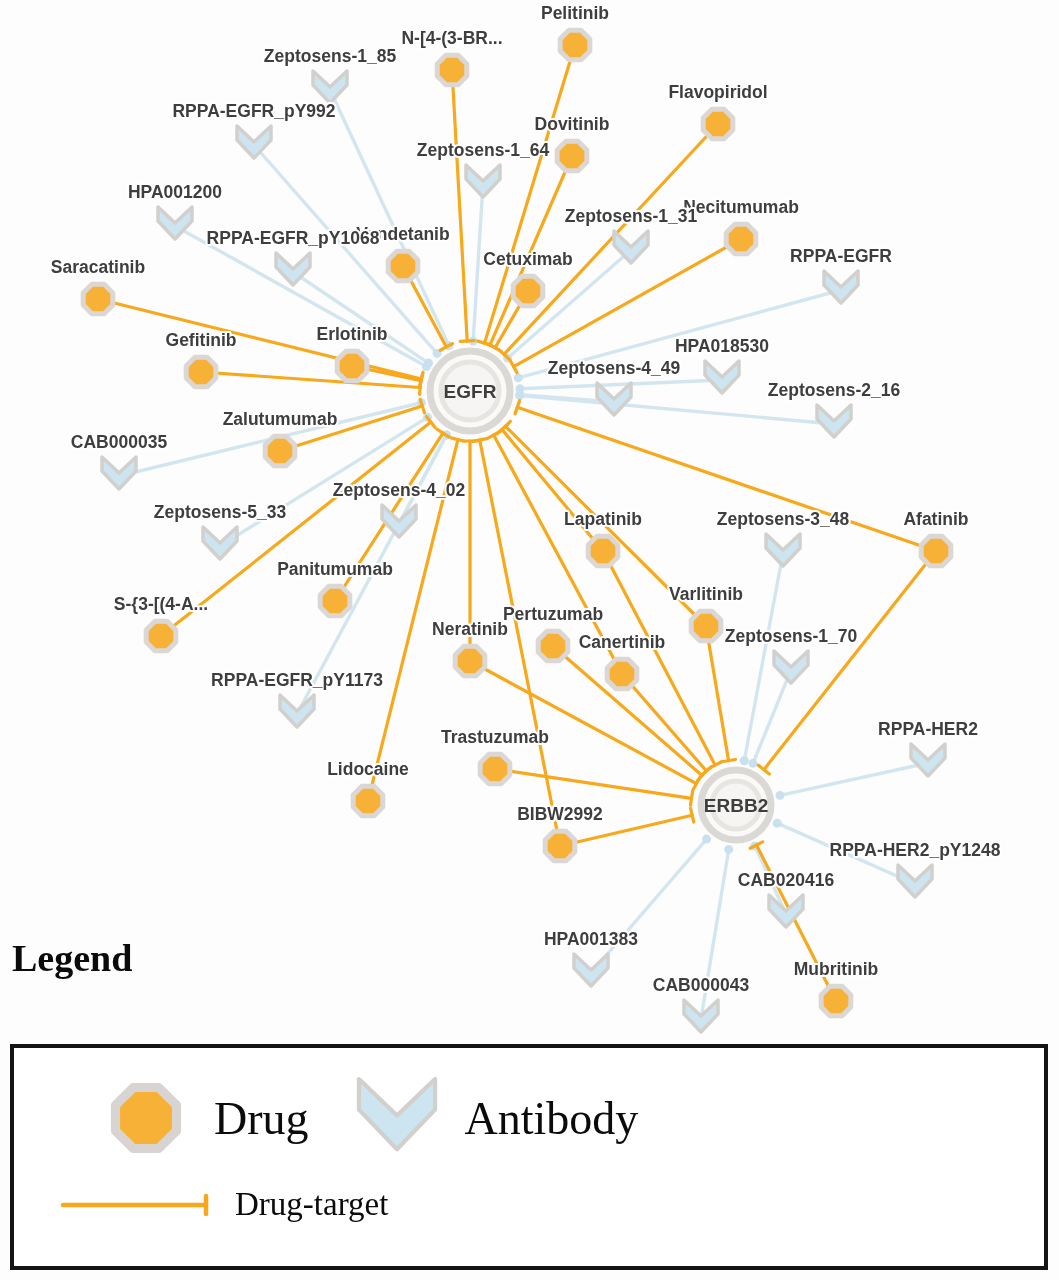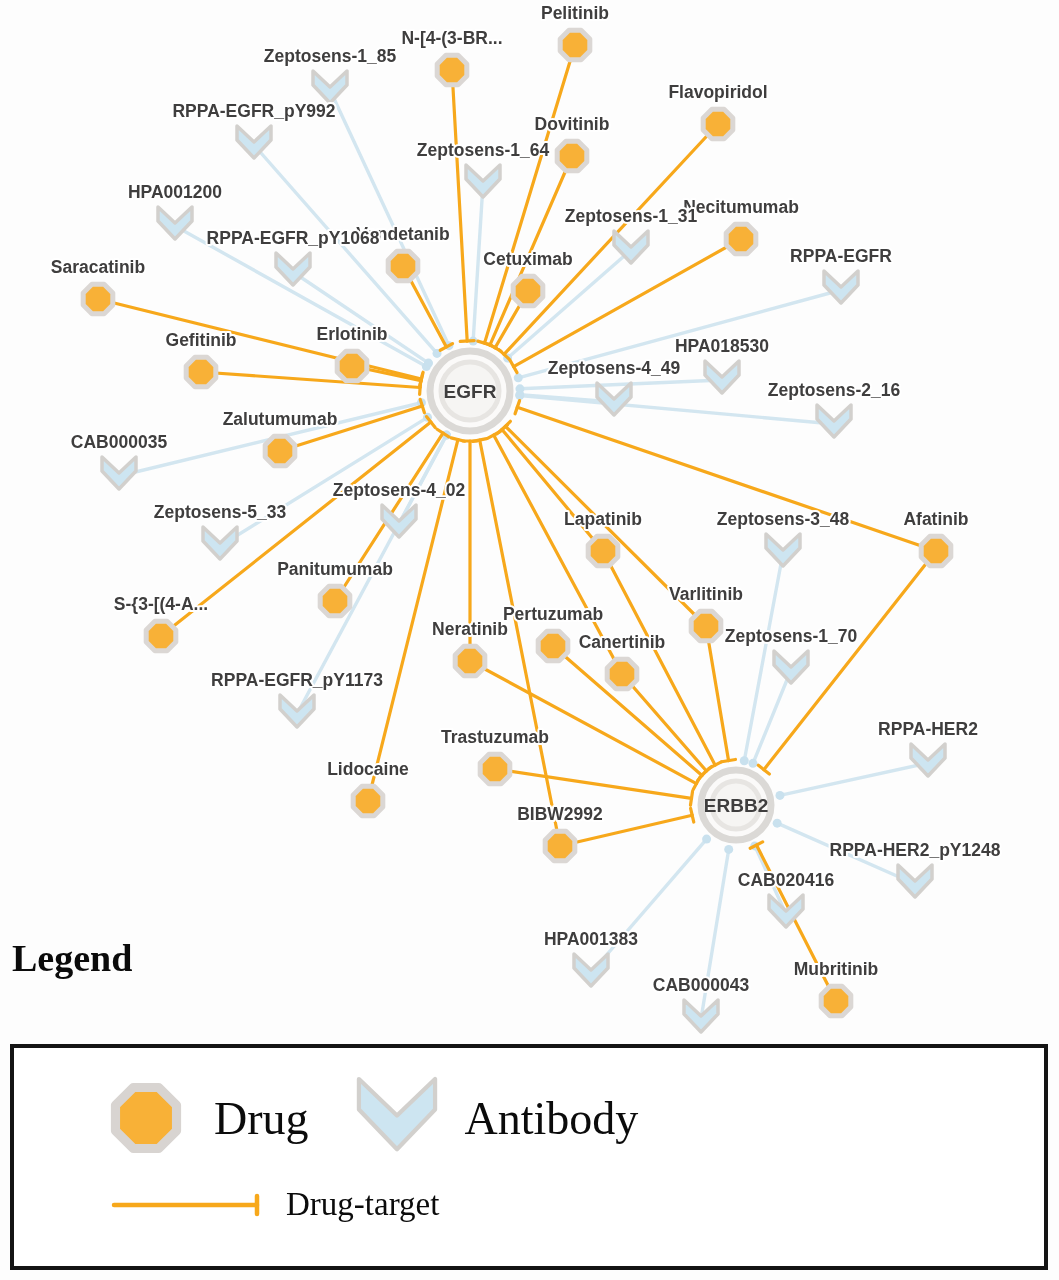--- a/index.html
+++ b/index.html
@@ -28,21 +28,21 @@
     display: flex; align-items: center;
     padding: 26px 0 0 88px; gap: 44px;
   }
   .litem { display: flex; align-items: center; gap: 24px; }
   .ltext-big {
     font-family: "Liberation Serif", serif;
     font-size: 46px; color: #0b0b0b; white-space: nowrap;
   }
   .lrow-edges {
     display: flex; align-items: center;
-    padding: 24px 0 0 95px; gap: 125px;
+    padding: 24px 0 0 44px; gap: 125px;
   }
   .eitem { display: flex; align-items: center; gap: 12px; }
   .ltext-small {
     font-family: "Liberation Serif", serif;
     font-size: 33px; color: #0b0b0b; white-space: nowrap;
   }
 </style>
 </head>
 <body>
 

